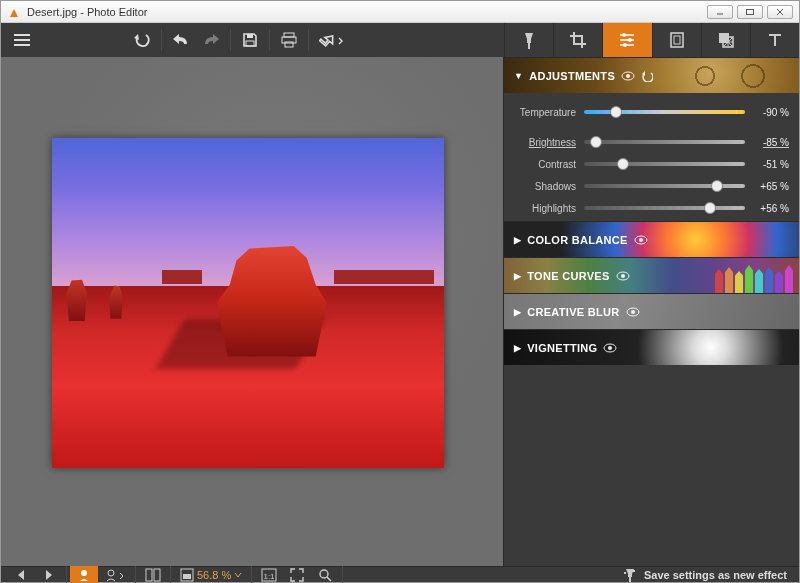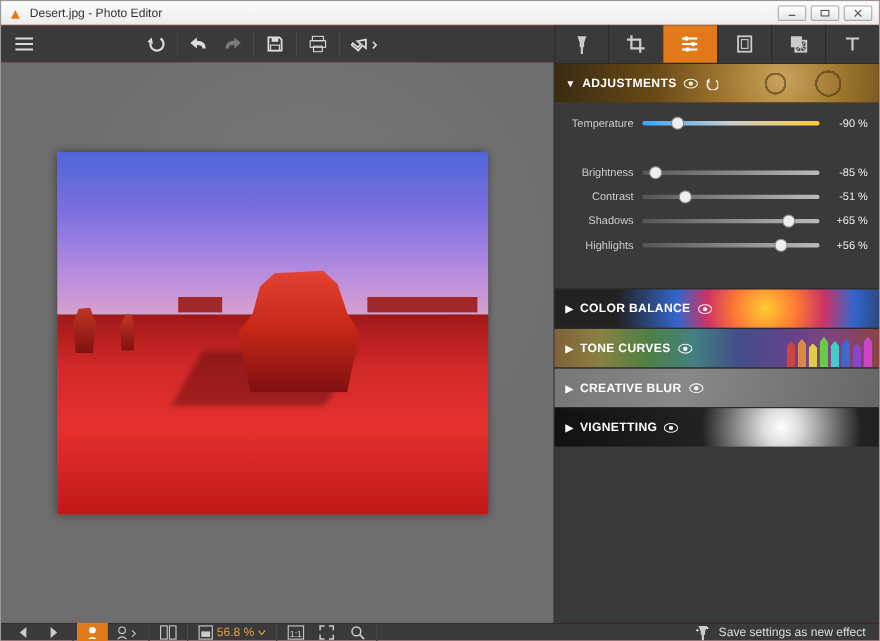--- a/index.html
+++ b/index.html
@@ -44,23 +44,23 @@
 .sh-adjust { background: radial-gradient(circle at 70% 40%, #caa45a 0, #a07830 25%, #6a4a18 55%, #3a2a10 100%); }
 .sh-adjust::after { content:""; position:absolute; right:10px; top:2px; width:120px; height:32px; background:
   radial-gradient(circle at 30% 50%, transparent 8px, #3a2a10 8px 10px, transparent 10px),
   radial-gradient(circle at 70% 50%, transparent 10px, #3a2a10 10px 12px, transparent 12px); opacity:.5;}
 .sh-color { background: radial-gradient(circle at 65% 50%, #ffcc33 0, #ff7733 15%, #cc3366 28%, #3366cc 42%, #222 70%); }
 .sh-tone { background: linear-gradient(90deg,#b84,#cb5,#6b5,#5bb,#56c,#85c,#b5b,#c55); }
 .sh-tone::before { content:""; position:absolute; inset:0; background:linear-gradient(rgba(40,40,40,.4),rgba(40,40,40,.4)); }
 .sh-blur { background: linear-gradient(110deg,#777 0%, #888 40%, #666 100%); }
 .sh-vign { background: radial-gradient(circle at 70% 50%, #fff 0, #ddd 8%, #222 35%, #111 100%); }
 
-.sliders { padding: 8px 10px 28px 10px; background:#3a3a3a; }
+.sliders { padding: 8px 10px 2px 10px; background:#3a3a3a; }
 .slider-row { display:flex; align-items:center; height:22px; font-size:10px; color:#ccc; }
-.slider-row.gap { margin-top:23px; }
+.slider-row.gap { margin-top:8px;text-decoration:underline; }
 .slider-label { width:70px; text-align:right; padding-right:8px; }
 .slider-track { flex:1; height:4px; border-radius:2px; position:relative; }
 .track-gray { background: linear-gradient(90deg,#555,#bbb); }
 .track-rainbow { background: linear-gradient(90deg,#c33,#cc3,#3c3,#3cc,#33c,#c3c,#c33); }
 .track-temp { background: linear-gradient(90deg,#3af,#ccc,#fc3); }
 .track-hue { background: linear-gradient(90deg,#3c6,#ccc,#c3c); }
 .slider-thumb { position:absolute; top:50%; width:12px; height:12px; background:#eee; border:1px solid #888; border-radius:50%; transform:translate(-50%,-50%); }
 .slider-value { width:44px; text-align:right; padding-left:6px; color:#eee; font-size:10px; }
 
 .statusbar { height:16px; background:#3a3a3a; border-top:1px solid #2a2a2a; display:flex; align-items:center; padding:0 6px; color:#ccc; font-size:11px; }
@@ -383,17 +383,17 @@
         </svg>
       </div>
     <div class="sb-sep"></div>
 
     <div class="sb-right">
       <svg width="16" height="16">
           <path d="M4 2 H12 L10 7 H6 Z M6 7 H10 V10 H6 Z M7 10 H9 V15 H7 Z" fill="#ccc"></path>
           <circle cx="12" cy="4" r="1" fill="#fff"></circle>
           <circle cx="3" cy="6" r="1" fill="#fff"></circle>
         </svg>
-      <span style="color:#ddd; font-size:11px;">Save settings as new effect</span>
+      <span style="color:#ddd; font-size:11px;font-weight:bold;">Save settings as new effect</span>
     </div>
   </div>
 
 </div>
 
 </body></html>

